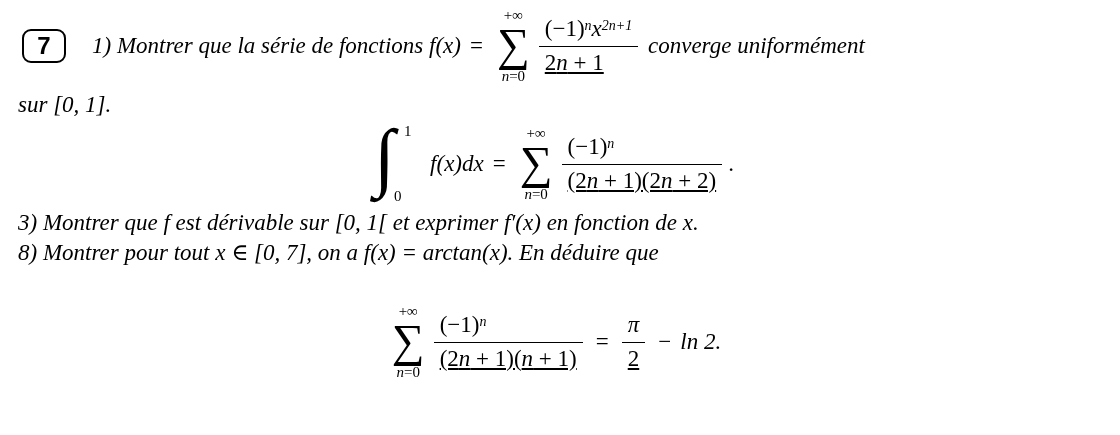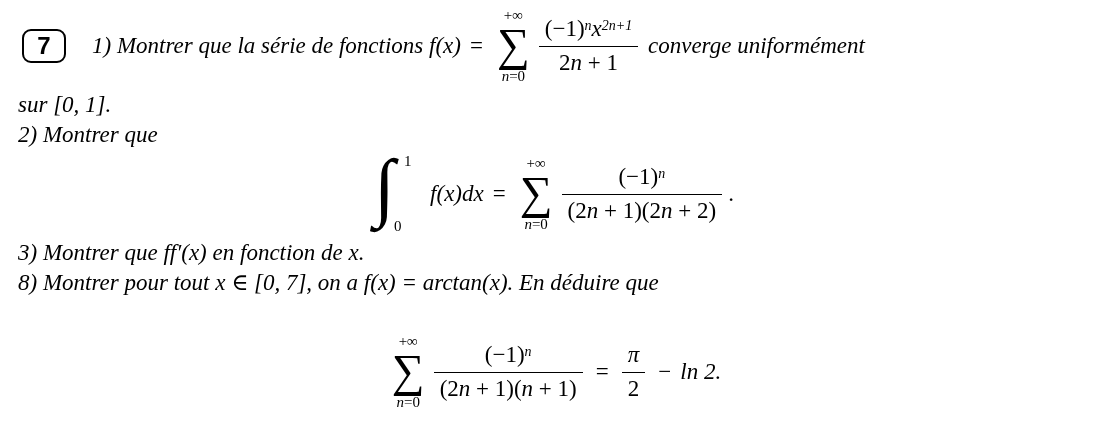--- a/index.html
+++ b/index.html
@@ -28,23 +28,23 @@
   }
 
   .eqsign { margin:0 9px; white-space:pre; }
 
   
   .sum { display:inline-flex; flex-direction:column; align-items:center; margin:0 5px; line-height:1; }
   .sum .lim { font-size:15px; line-height:1; display:flex; }
   .sigma { font-size:46px; line-height:0.92; padding:1px 0 2px; }
 
   
-  .frac { display:inline-flex; flex-direction:column; text-align:center; margin:0 4px; line-height:1.15; }
+  .frac { display:inline-flex; flex-direction:column; text-align:left; margin:0 4px; line-height:1.15; }
   .frac .num { padding:0 6px 3px; border-bottom:1.6px solid #000; display:inline-block; }
-  .frac .den { padding:3px 6px 0; display:inline-block; }
+  .frac .den { padding:3px 6px 0; display:inline-block;text-decoration:underline; }
 
   sup.exp { font-size:14px; line-height:0; vertical-align:6px; white-space:pre; }
 
   
   .intwrap { position:relative; display:inline-block; width:52px; height:78px; margin-right:4px; flex:0 0 auto; }
   .intglyph { position:absolute; left:0; top:-8px; font-size:76px; line-height:78px; }
   .int-up { position:absolute; left:30px; top:-2px; font-size:15px; }
   .int-lo { position:absolute; left:20px; bottom:-2px; font-size:15px; }
 
   
@@ -76,23 +76,20 @@
       <span class="num"><span>(−1)</span><sup class="exp mi">n</sup><span class="mi">x</span><sup class="exp mi">2n+1</sup></span>
       <span class="den"><span>2</span><span class="mi">n</span><span> + 1</span></span>
     </span>
     <span class="txt"> converge uniformément</span>
   </div>
 
   <div class="pline">
     <span class="txt">sur [0, 1].</span>
   </div>
 
-  <div class="pline">
-    <span class="txt">2) Montrer que</span>
-  </div>
 
   <div class="mrow disp1">
     <span class="intwrap">
       <span class="intglyph">∫</span>
       <span class="int-up">1</span>
       <span class="int-lo">0</span>
     </span>
     <span class="mi">f(x)dx</span>
     <span class="eqsign">=</span>
     <span class="sum">
@@ -106,20 +103,21 @@
     <span class="frac">
       <span class="num"><span>(−1)</span><sup class="exp mi">n</sup></span>
       <span class="den"><span>(2</span><span class="mi">n</span><span> + 1)(2</span><span class="mi">n</span><span> + 2)</span></span>
     </span>
     <span class="period">.</span>
   </div>
 
   <div class="pline">
     <span class="txt">3) Montrer que </span>
       <span class="mi">f</span>
+      <span class="txt"> est dérivable sur [0, 1[ et exprimer </span>
       <span class="mi">f′(x)</span>
       <span class="txt"> en fonction de </span>
       <span class="mi">x</span>
       <span class="txt">.</span>
   </div>
 
   <div class="pline">
     <span class="txt">8) Montrer pour tout </span>
       <span class="mi">x</span>
       <span class="txt"> ∈ [0, 7], on a </span>

